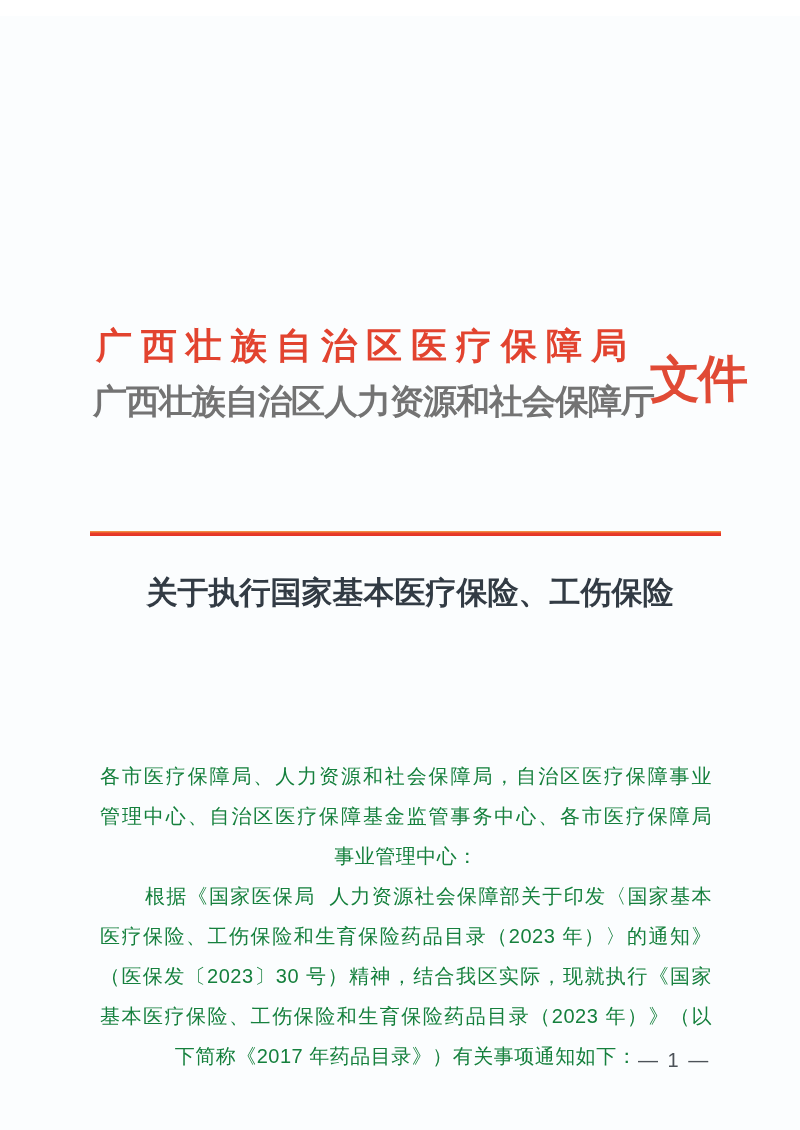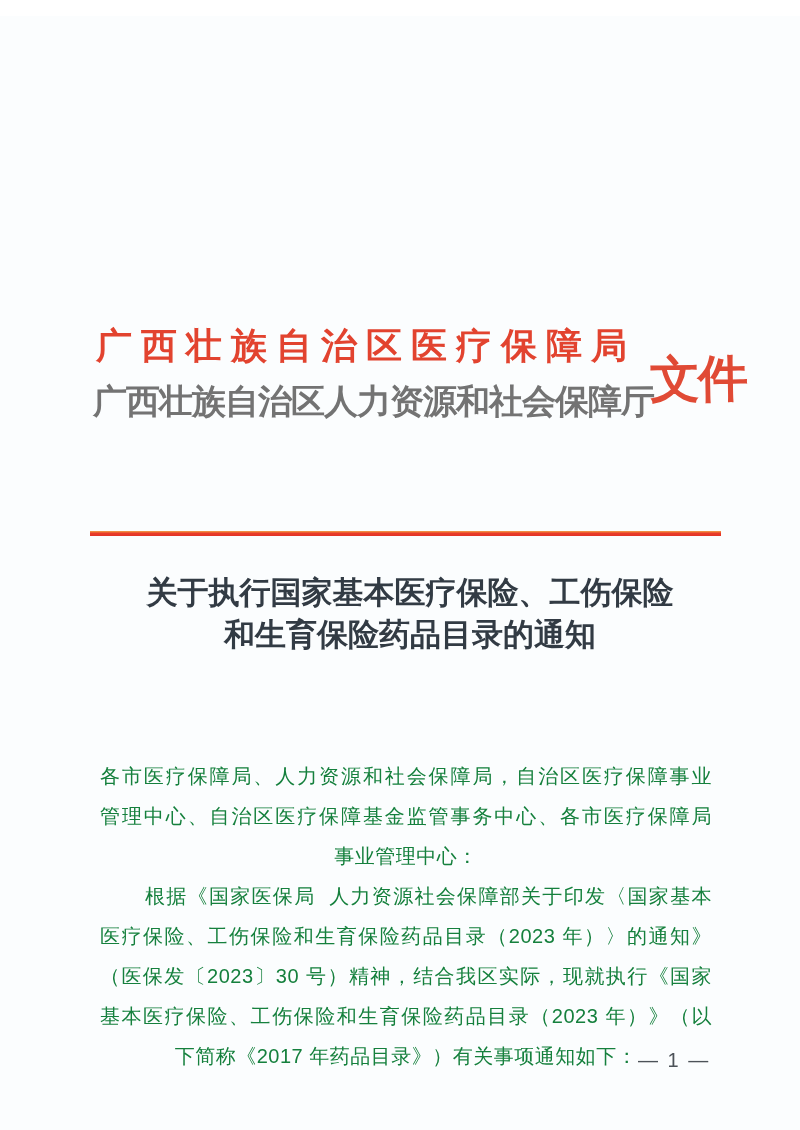--- a/index.html
+++ b/index.html
@@ -117,21 +117,20 @@
     <div class="lh-line1">广西壮族自治区医疗保障局</div>
     <div class="lh-line2">广西壮族自治区人力资源和社会保障厅</div>
     <div class="lh-doctype">文件</div>
   </header>
 
 
   <div class="red-rule"></div>
 
   <h1 class="title">
     <div class="title-line">关于执行国家基本医疗保险、工伤保险</div>
-    <div class="title-line">和生育保险药品目录的通知</div>
   </h1>
 
   <div class="body-text">
     <div class="para">
       <div class="bline just">各市医疗保障局、人力资源和社会保障局，自治区医疗保障事业</div>
       <div class="bline just">管理中心、自治区医疗保障基金监管事务中心、各市医疗保障局</div>
       <div class="bline left">事业管理中心：</div>
     </div>
     <div class="para">
       <div class="bline just indent">根据《国家医保局  人力资源社会保障部关于印发〈国家基本</div>

